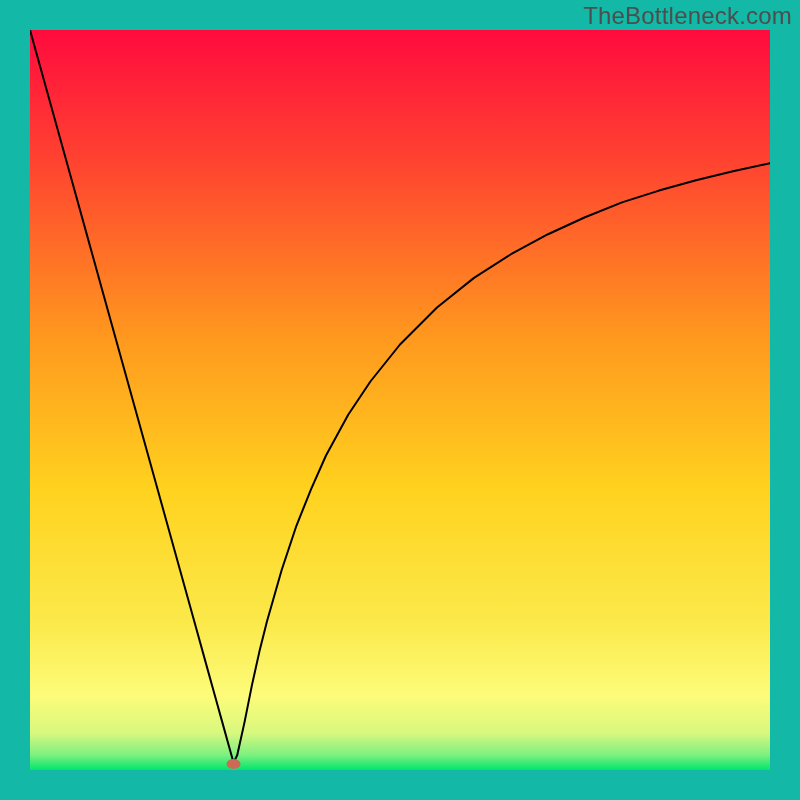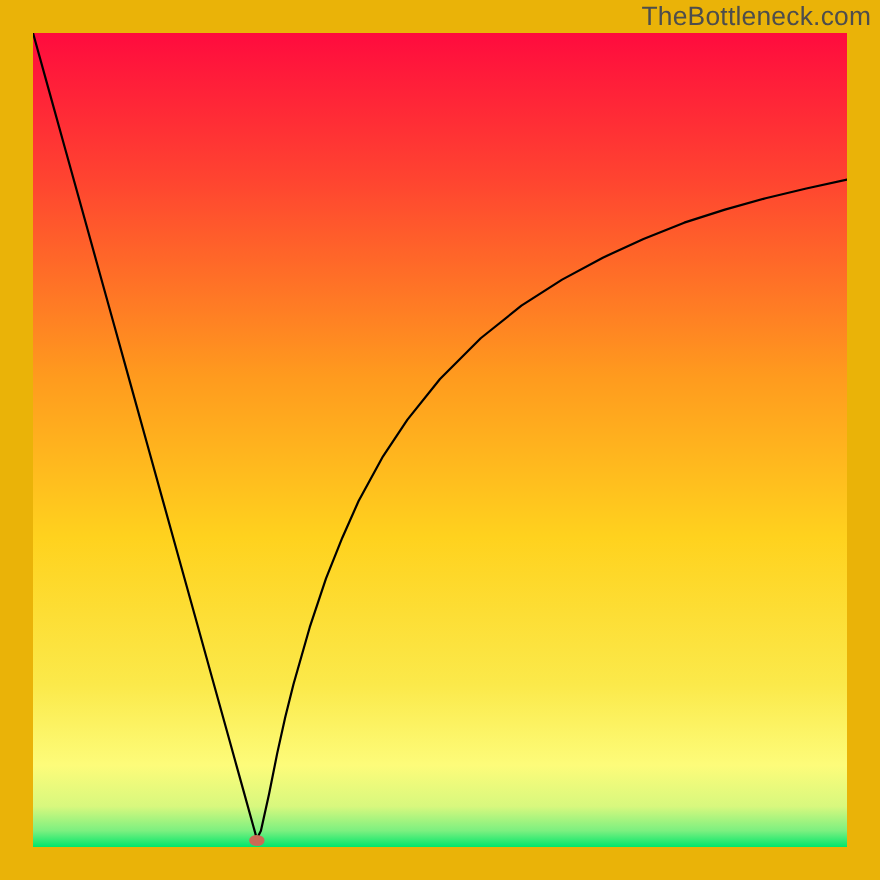--- a/index.html
+++ b/index.html
@@ -8,21 +8,21 @@
     width: 800px;
     height: 800px;
     overflow: hidden;
     background: #000;
     font-family: Arial, Helvetica, sans-serif;
   }
   .frame {
     position: relative;
     width: 800px;
     height: 800px;
-    background: #eab308;
+    background: #14b8a6;
   }
   .watermark {
     position: absolute;
     top: 2px;
     right: 8px;
     color: #4d4d4d;
     font-size: 24px;
     font-weight: 500;
     letter-spacing: 0.2px;
     z-index: 5;

